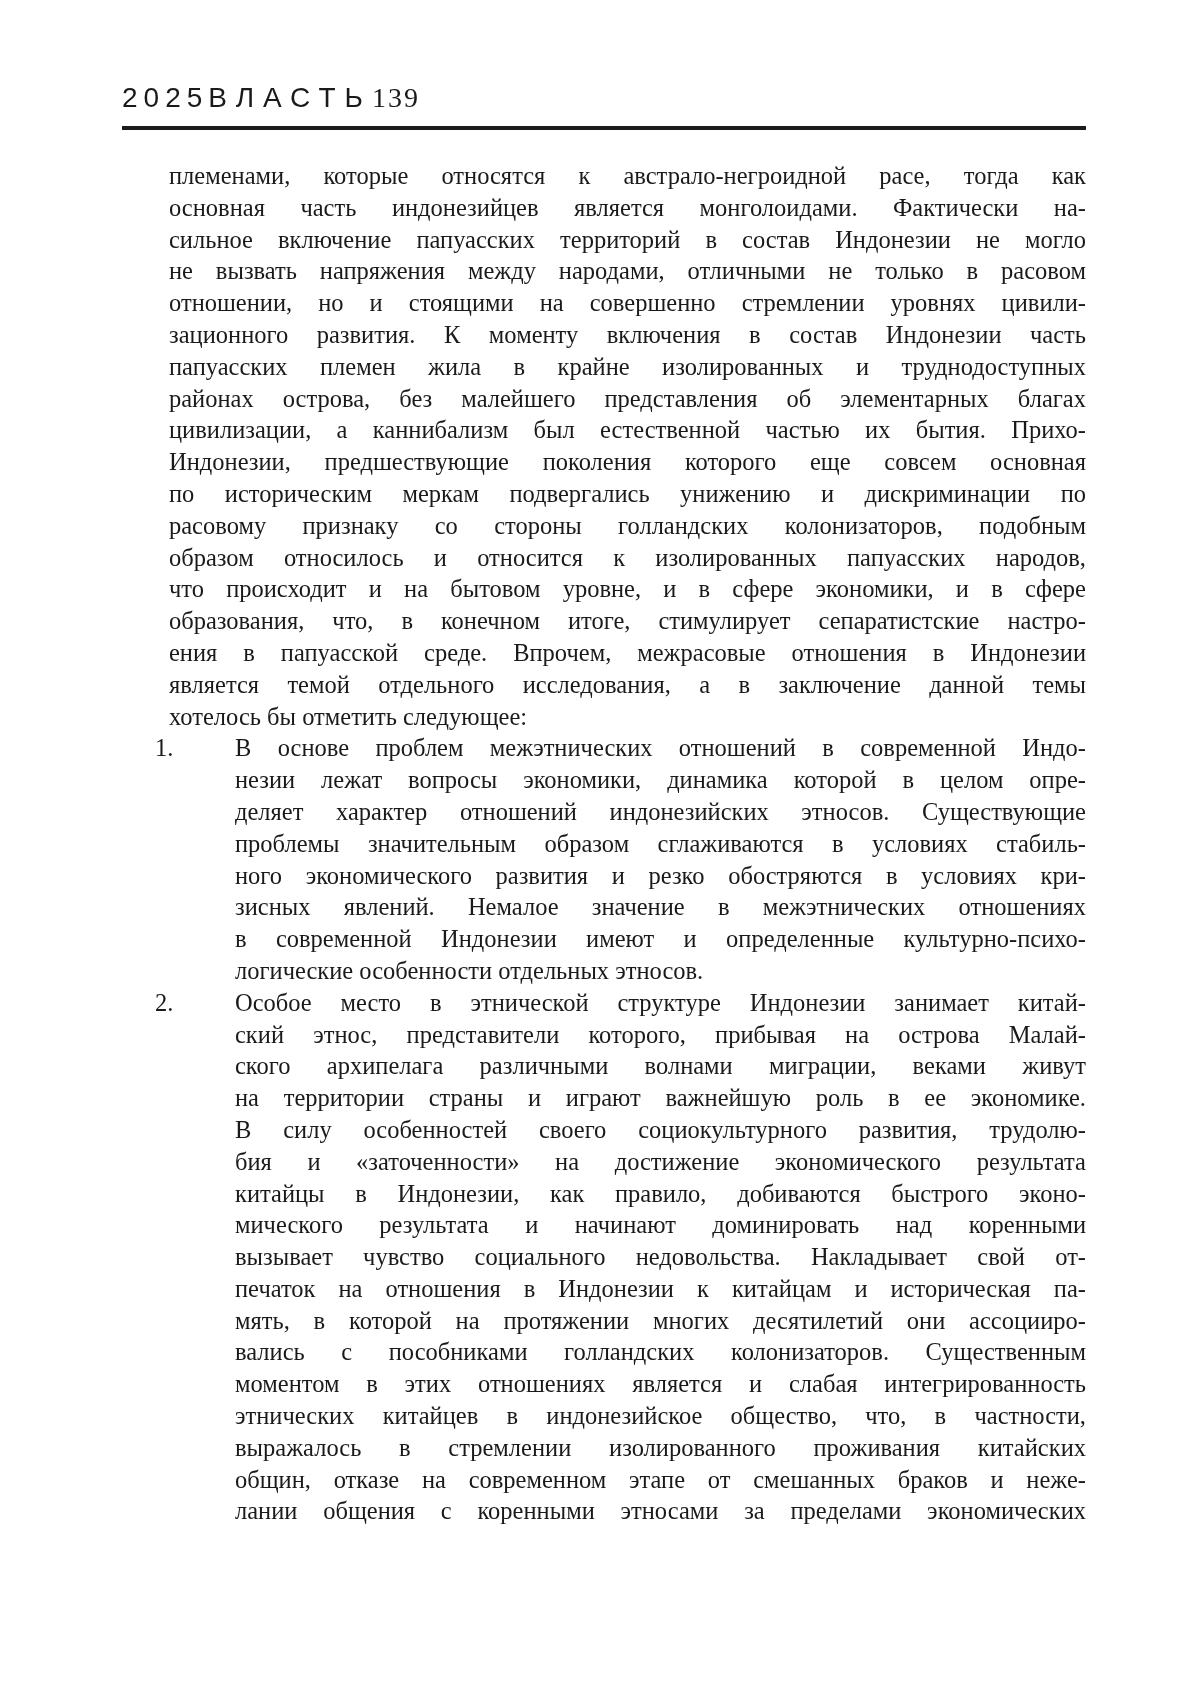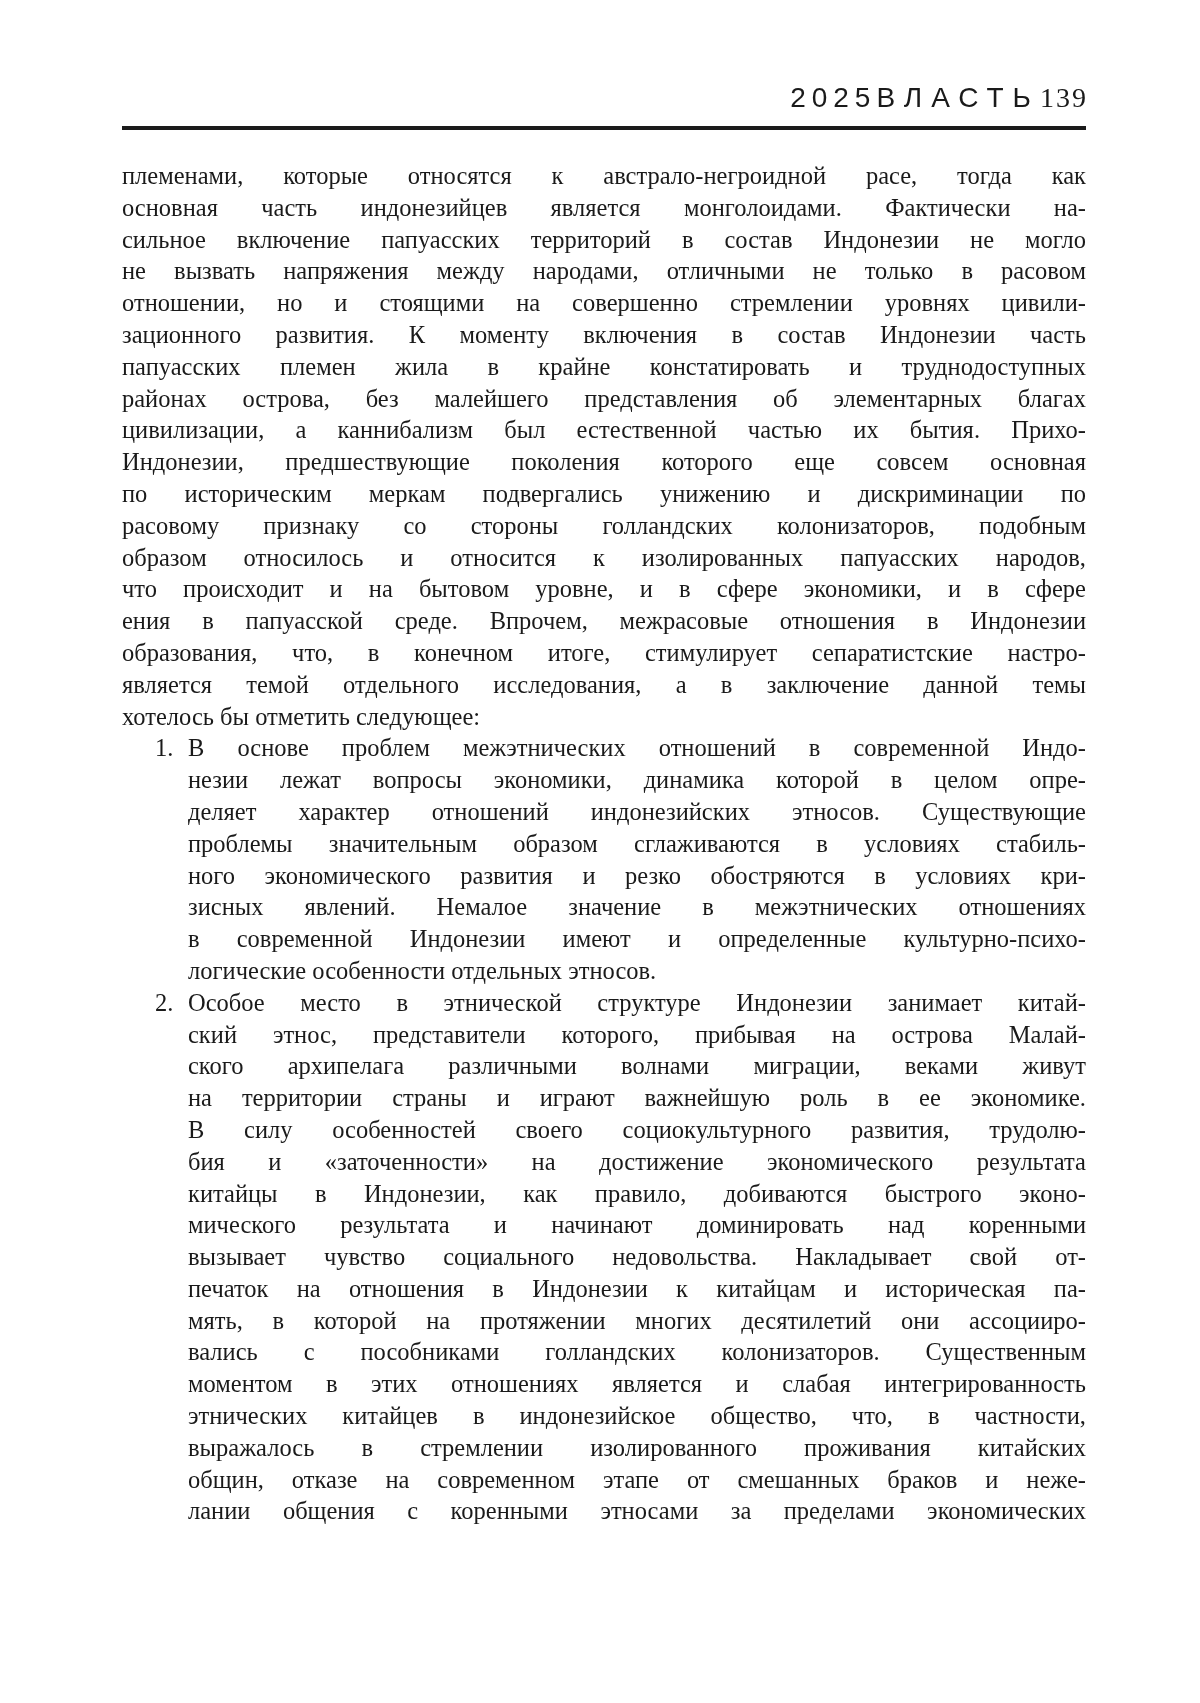--- a/index.html
+++ b/index.html
@@ -23,21 +23,21 @@
   .page {
     position: absolute;
     inset: 0;
   }
   .header {
     position: absolute;
     left: 122px;
     width: 964px;
     top: 82px;
     display: flex;
-    justify-content: flex-end;
+    justify-content: flex-start;
     align-items: baseline;
     font-family: "Liberation Sans", sans-serif;
     font-size: 28px;
     font-weight: 500;
     letter-spacing: 5px;
     color: var(--text, #1a1a1a);
   }
   .header .year { letter-spacing: 6px; }
   .header .journal-title { letter-spacing: 9px; }
   .header .page-number { letter-spacing: 2px; margin-right: -2px; font-family: Liberation Serif, serif; }
@@ -57,20 +57,21 @@
     font-size: 24.5px;
     line-height: 31.8px;
     color: var(--text, #1a1a1a);
   }
   .line {
     text-align: justify;
     text-align-last: justify;
     text-justify: inter-word;
     height: 31.8px;
     overflow: hidden;
+    margin-left: 47px;
   }
   .line.flush {
     text-align-last: left;
   }
   .list-item {
     position: relative;
     padding-left: 66px;
   }
   .item-number {
     position: absolute;
@@ -93,30 +94,30 @@
 
   <div class="body-text">
 
     <div class="paragraph">
         <div class="line">племенами, которые относятся к австрало-негроидной расе, тогда как</div>
         <div class="line">основная часть индонезийцев является монголоидами. Фактически на-</div>
         <div class="line">сильное включение папуасских территорий в состав Индонезии не могло</div>
         <div class="line">не вызвать напряжения между народами, отличными не только в расовом</div>
         <div class="line">отношении, но и стоящими на совершенно стремлении уровнях цивили-</div>
         <div class="line">зационного развития. К моменту включения в состав Индонезии часть</div>
-        <div class="line">папуасских племен жила в крайне констатировать и труднодоступных</div>
+        <div class="line">папуасских племен жила в крайне изолированных и труднодоступных</div>
         <div class="line">районах острова, без малейшего представления об элементарных благах</div>
         <div class="line">цивилизации, а каннибализм был естественной частью их бытия. Прихо-</div>
         <div class="line">Индонезии, предшествующие поколения которого еще совсем основная</div>
         <div class="line">по историческим меркам подвергались унижению и дискриминации по</div>
         <div class="line">расовому признаку со стороны голландских колонизаторов, подобным</div>
         <div class="line">образом относилось и относится к изолированных папуасских народов,</div>
         <div class="line">что происходит и на бытовом уровне, и в сфере экономики, и в сфере</div>
+        <div class="line">образования, что, в конечном итоге, стимулирует сепаратистские настро-</div>
         <div class="line">ения в папуасской среде. Впрочем, межрасовые отношения в Индонезии</div>
-        <div class="line">образования, что, в конечном итоге, стимулирует сепаратистские настро-</div>
         <div class="line">является темой отдельного исследования, а в заключение данной темы</div>
         <div class="line flush">хотелось бы отметить следующее:</div>
       </div>
 
     <div class="list-item">
       <span class="item-number">1.</span>
       <div class="item-lines">
           <div class="line">В основе проблем межэтнических отношений в современной Индо-</div>
           <div class="line">незии лежат вопросы экономики, динамика которой в целом опре-</div>
           <div class="line">деляет характер отношений индонезийских этносов. Существующие</div>

